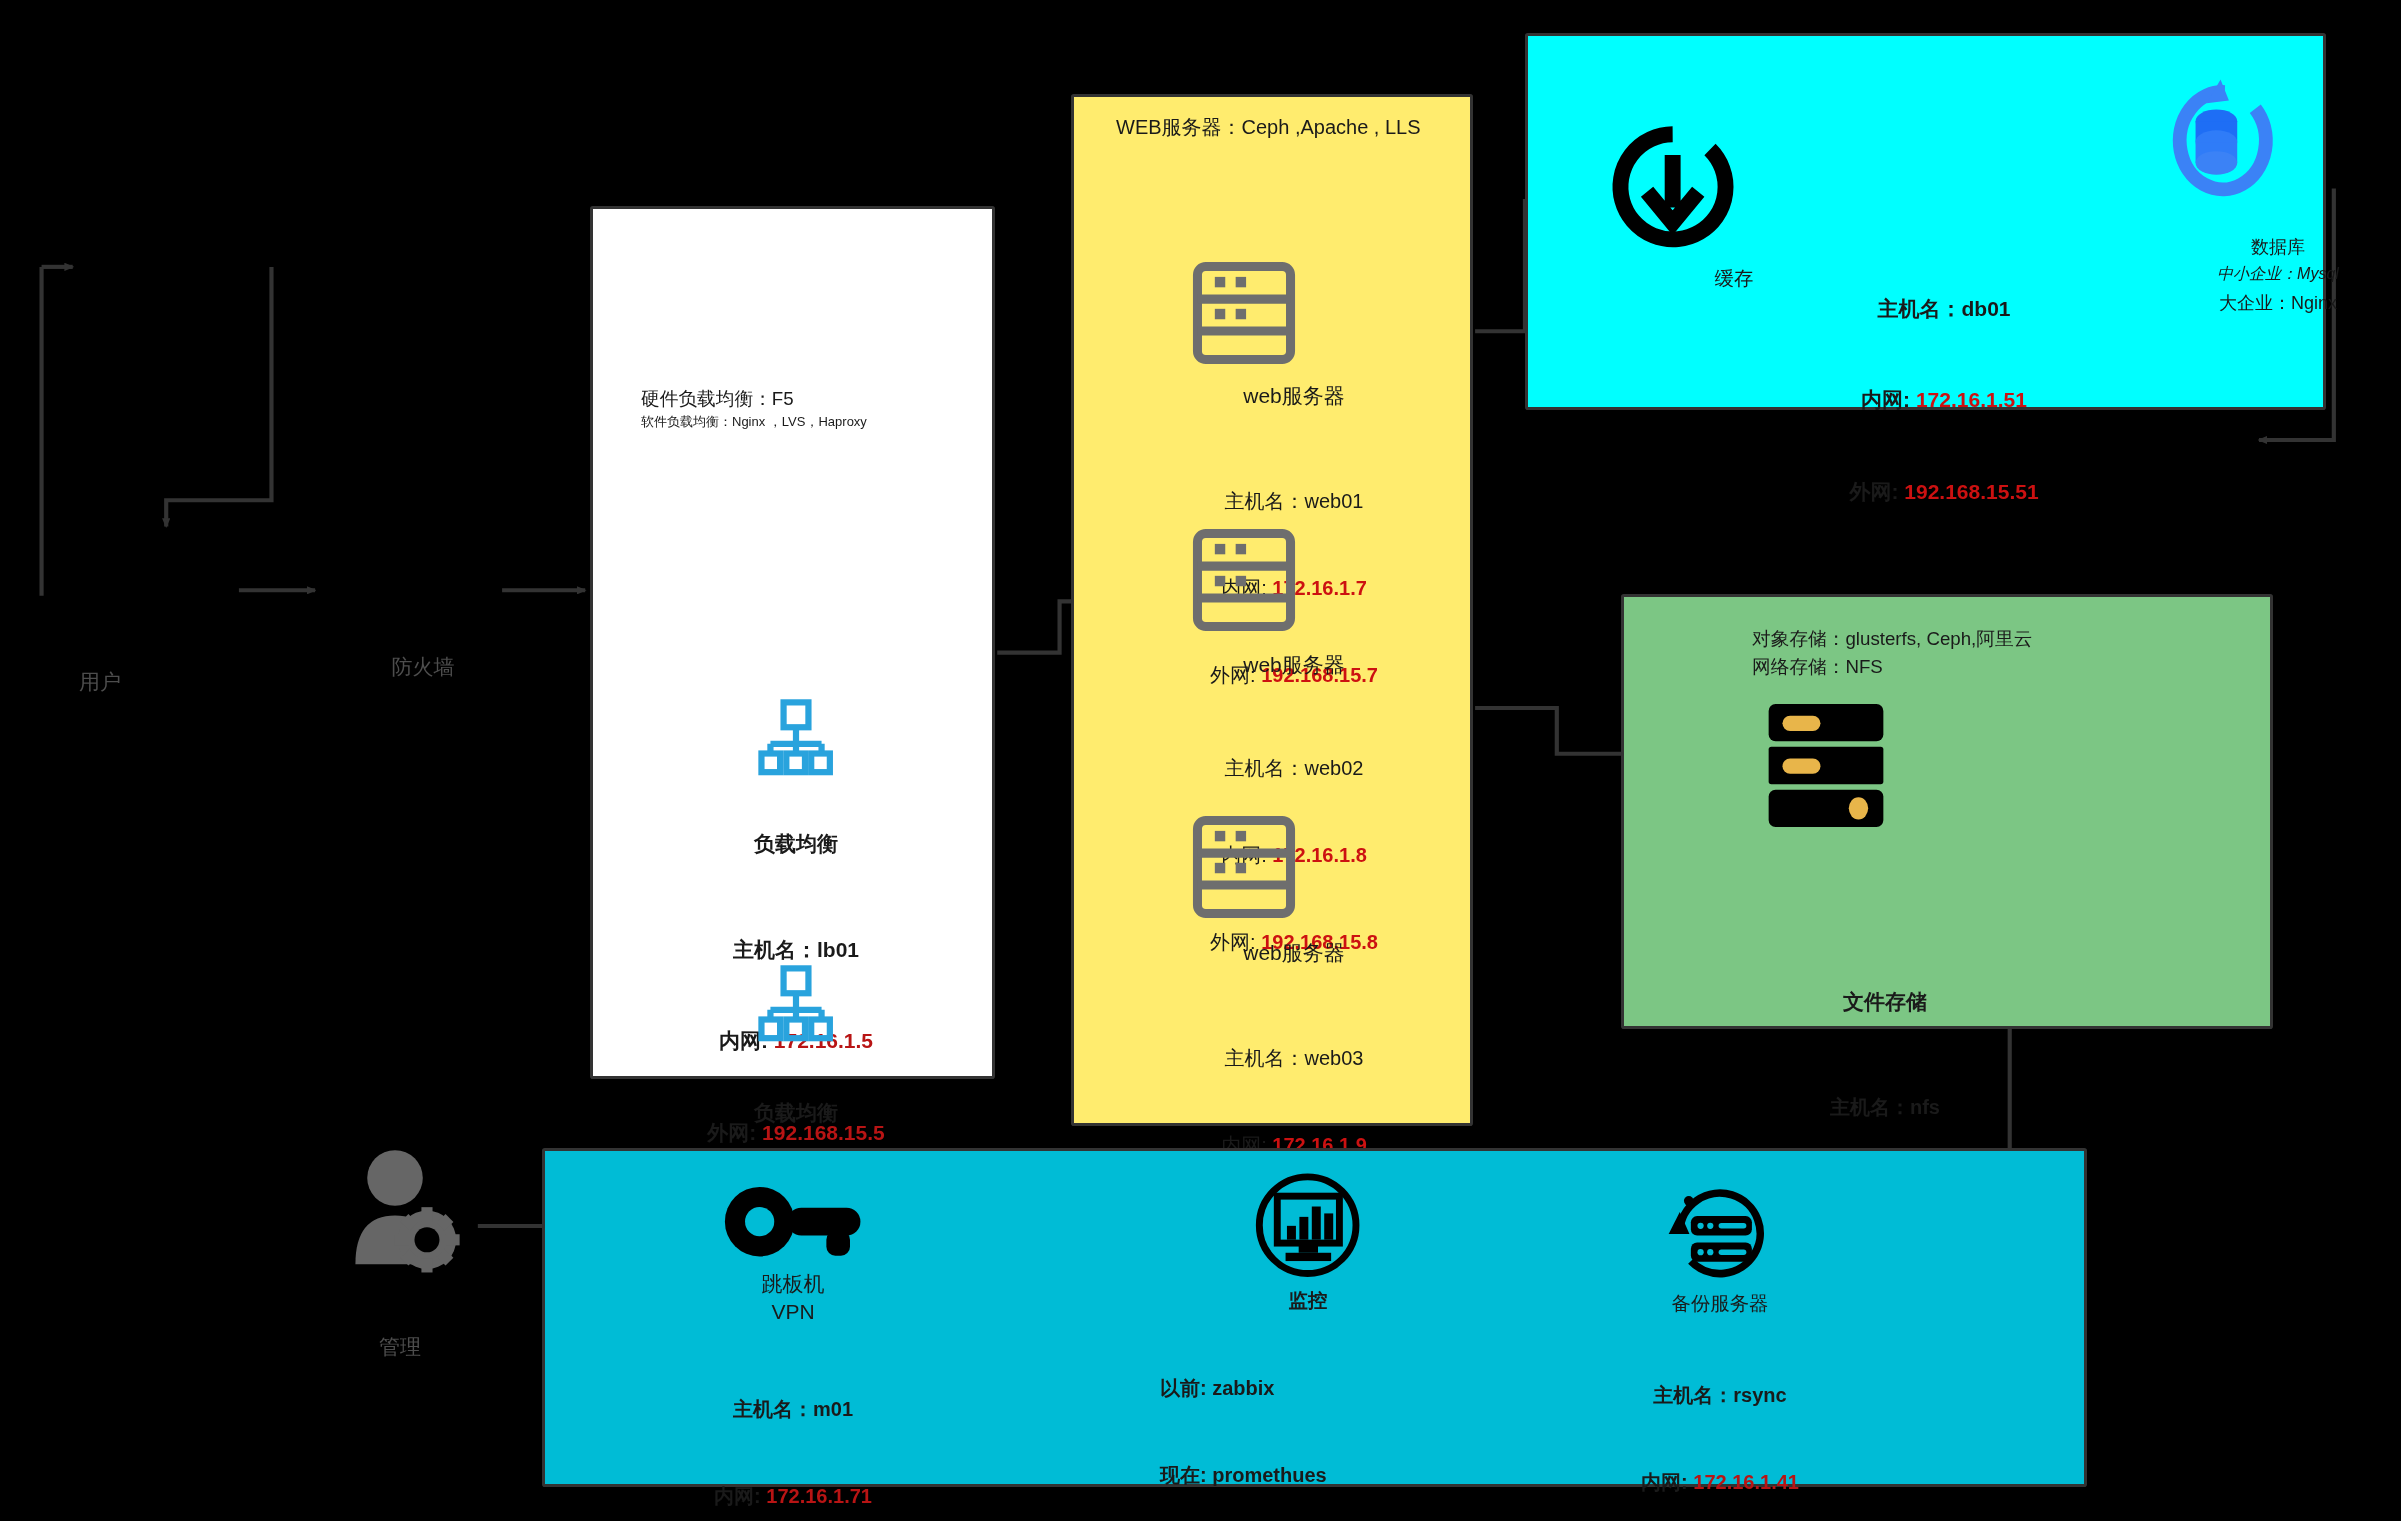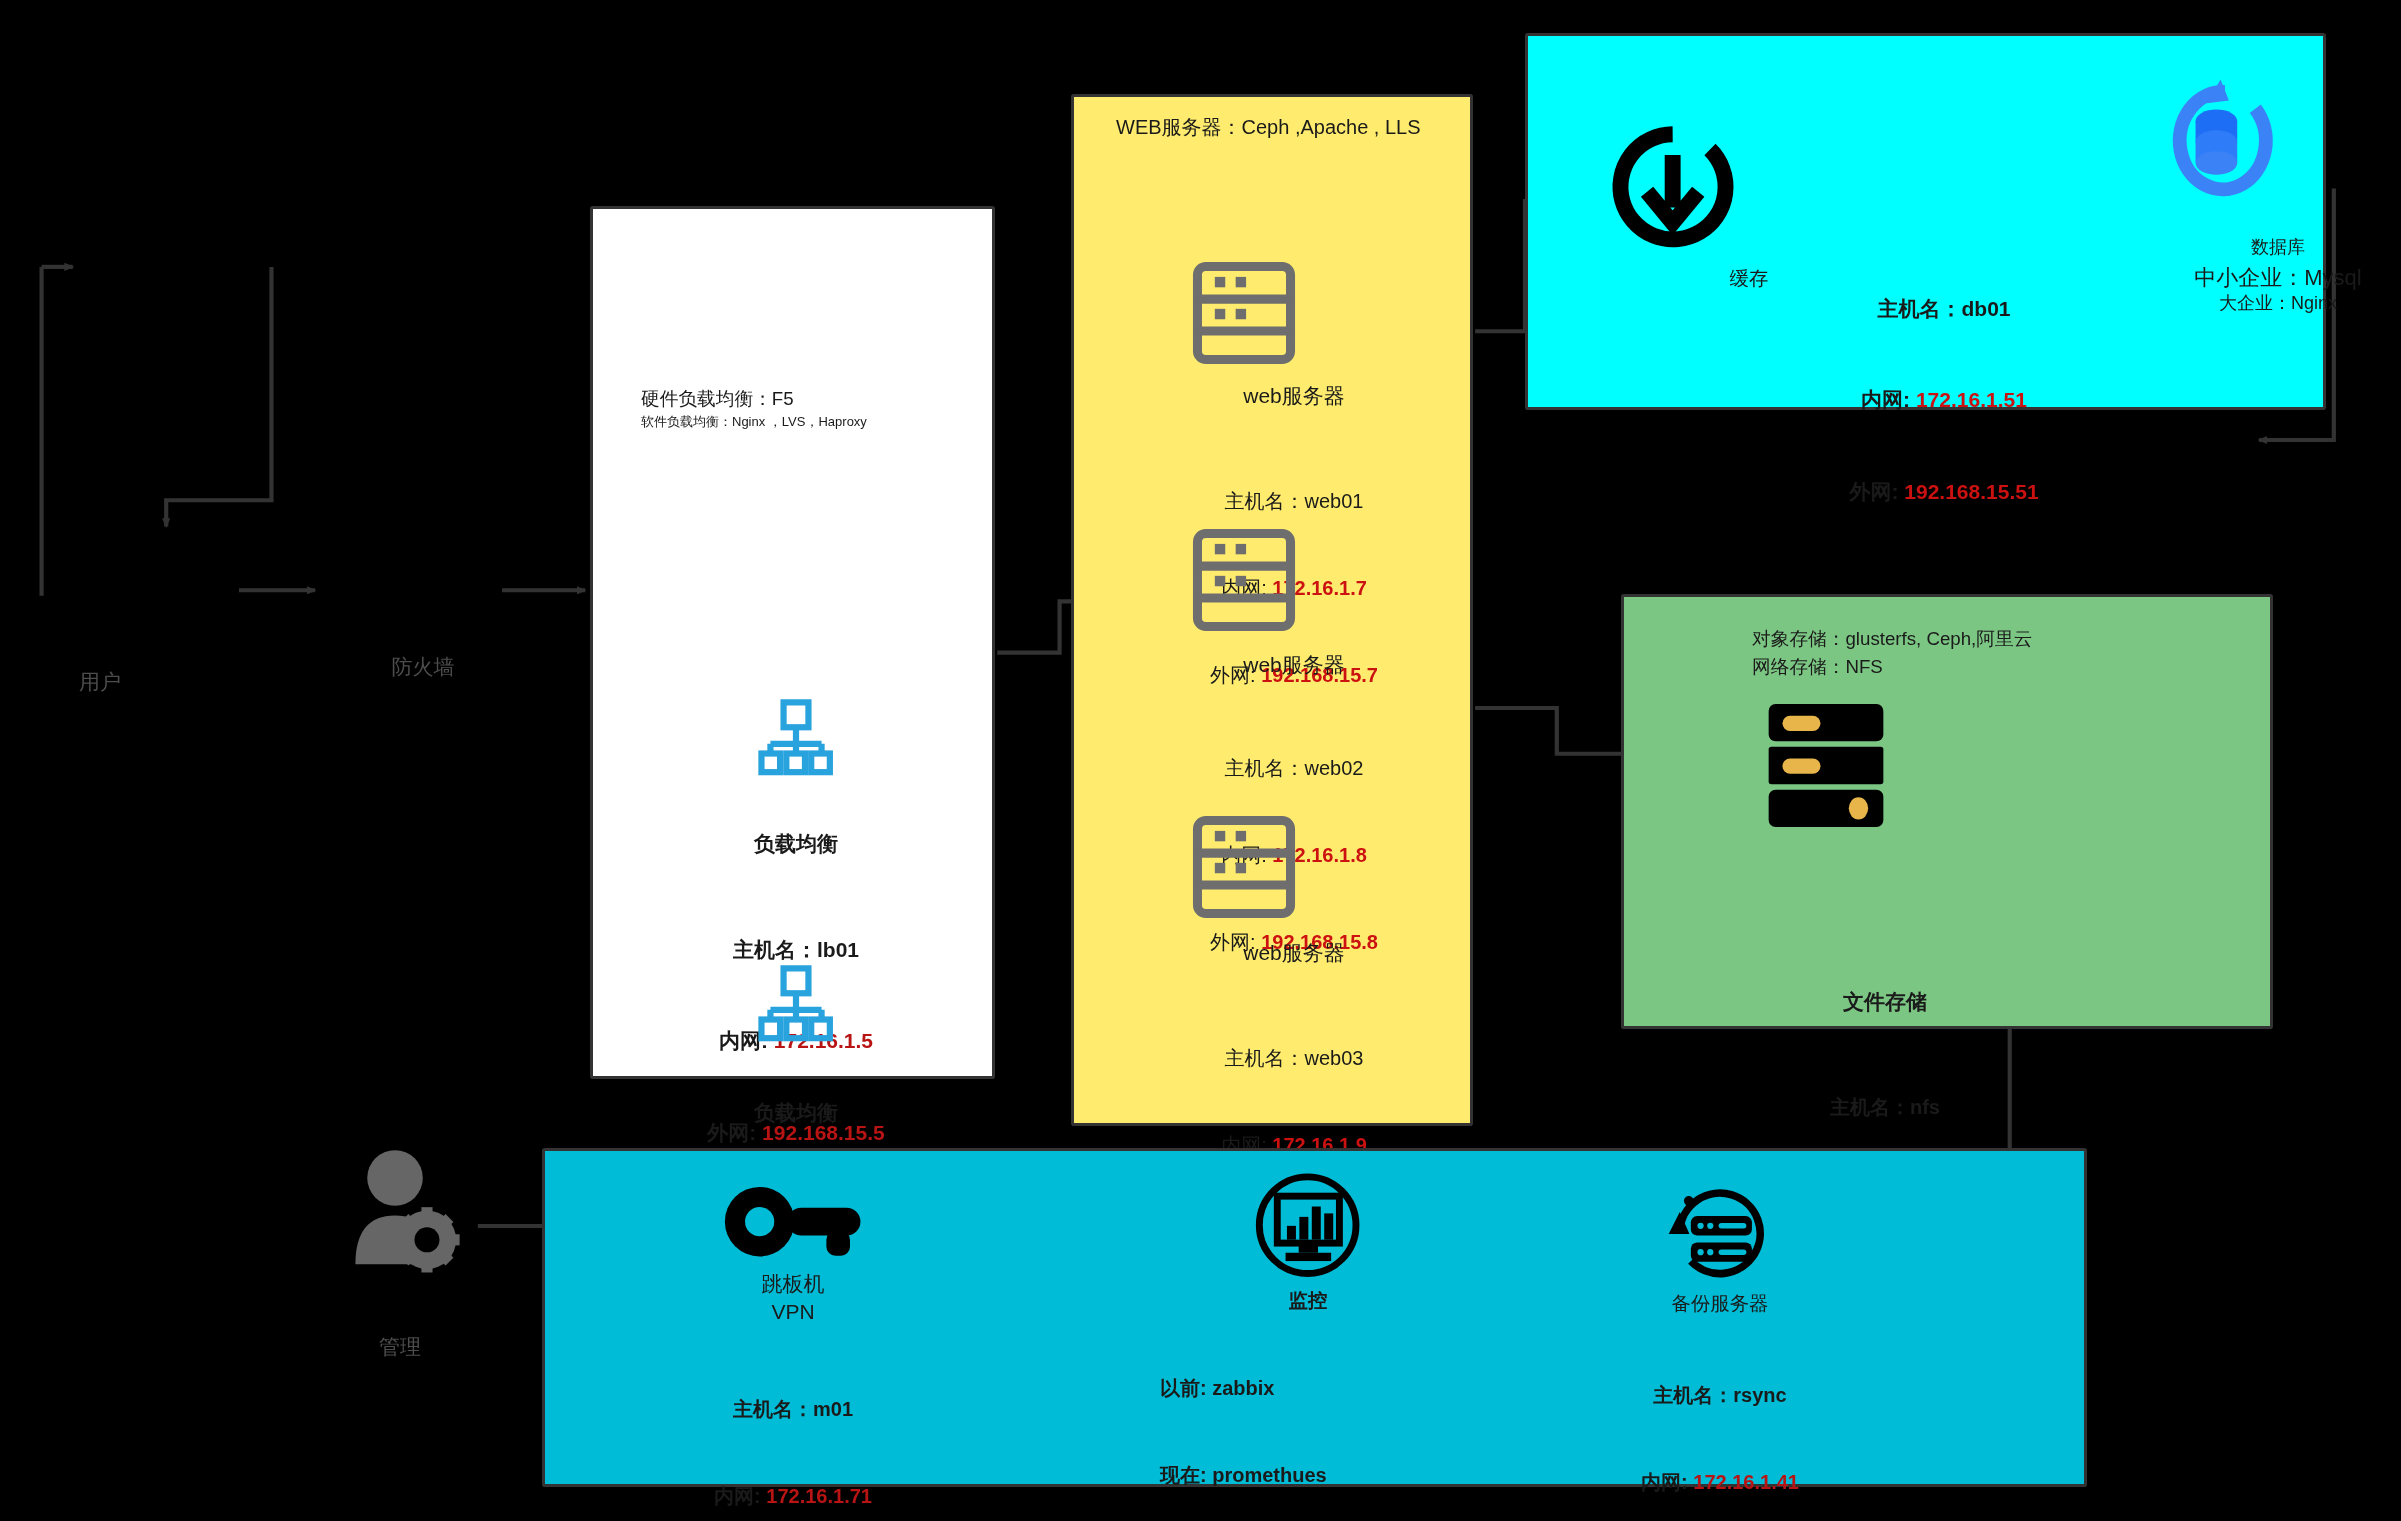--- a/index.html
+++ b/index.html
@@ -176,41 +176,41 @@
   </div>
 
   <div class="box dbbox" style="left:1525px;top:33px;width:801px;height:377px;">
 
     <div class="icn" style="left:145px;top:90px;">
       <svg width="121" height="121" style="position:static;" viewBox="0 0 175 175">
         <path d="M87,12 a76,76 0 1,0 54,22" fill="none" stroke="#000" stroke-width="23"></path>
         <path d="M87,42 L87,118 M50,95 L87,140 L124,95" fill="none" stroke="#000" stroke-width="23"></path>
       </svg>
     </div>
-    <div class="lbl ctr dark" style="left:206px;top:229px;font-size:19.4px;margin-left:15px;">缓存</div>
+    <div class="lbl ctr dark" style="left:206px;top:229px;font-size:19.4px;">缓存</div>
 
     <div class="hosts" style="left:416px;top:197px;font-size:21px;">
       <div><span class="b dark">主机名：</span><span class="b dark">db01</span></div>
       <div><span class="b dark">内网:</span> <span class="red2">172.16.1.51</span></div>
       <div><span class="b dark">外网:</span> <span class="red2">192.168.15.51</span></div>
     </div>
 
     <div class="icn" style="left:687px;top:38px;">
       <svg width="125" height="139" style="position:static;" viewBox="0 0 180 200">
         <path d="M148,50 a62,70 0 1,1 -44,-24" fill="none" stroke="#3b82f6" stroke-width="20"></path>
         <path d="M98,8 L110,38 L78,42 z" fill="#3b82f6"></path>
         <ellipse cx="92" cy="68" rx="30" ry="17" fill="#1e6ef5"></ellipse>
         <rect x="62" y="68" width="60" height="30" fill="#1e6ef5"></rect>
         <ellipse cx="92" cy="98" rx="30" ry="17" fill="#2f7cf8"></ellipse>
         <rect x="62" y="98" width="60" height="30" fill="#2f7cf8"></rect>
         <ellipse cx="92" cy="128" rx="30" ry="17" fill="#3b82f6"></ellipse>
       </svg>
     </div>
     <div class="lbl ctr dark" style="left:750px;top:199px;font-size:18px;">数据库</div>
-    <div class="lbl ctr dark" style="left:750px;top:227px;font-size:22px;">中小企业：Mysql</div>
+    <div class="lbl ctr dark" style="left:750px;top:227px;font-size:16px;font-style:italic;">中小企业：Mysql</div>
     <div class="lbl ctr dark" style="left:750px;top:255px;font-size:18px;">大企业：Nginx</div>
   </div>
 
   <div class="box storebox" style="left:1621px;top:594px;width:652px;height:435px;">
     <div class="lbl dark" style="left:128px;top:29px;font-size:18.7px;">对象存储：glusterfs, Ceph,阿里云</div>
     <div class="lbl dark" style="left:128px;top:57px;font-size:18.7px;">网络存储：NFS</div>
 
     <div class="icn" style="left:202px;top:107px;">
       <svg width="118" height="123" style="position:static;" viewBox="0 0 170 178">
         <rect x="2" y="0" width="166" height="54" rx="10" fill="#000"></rect>

